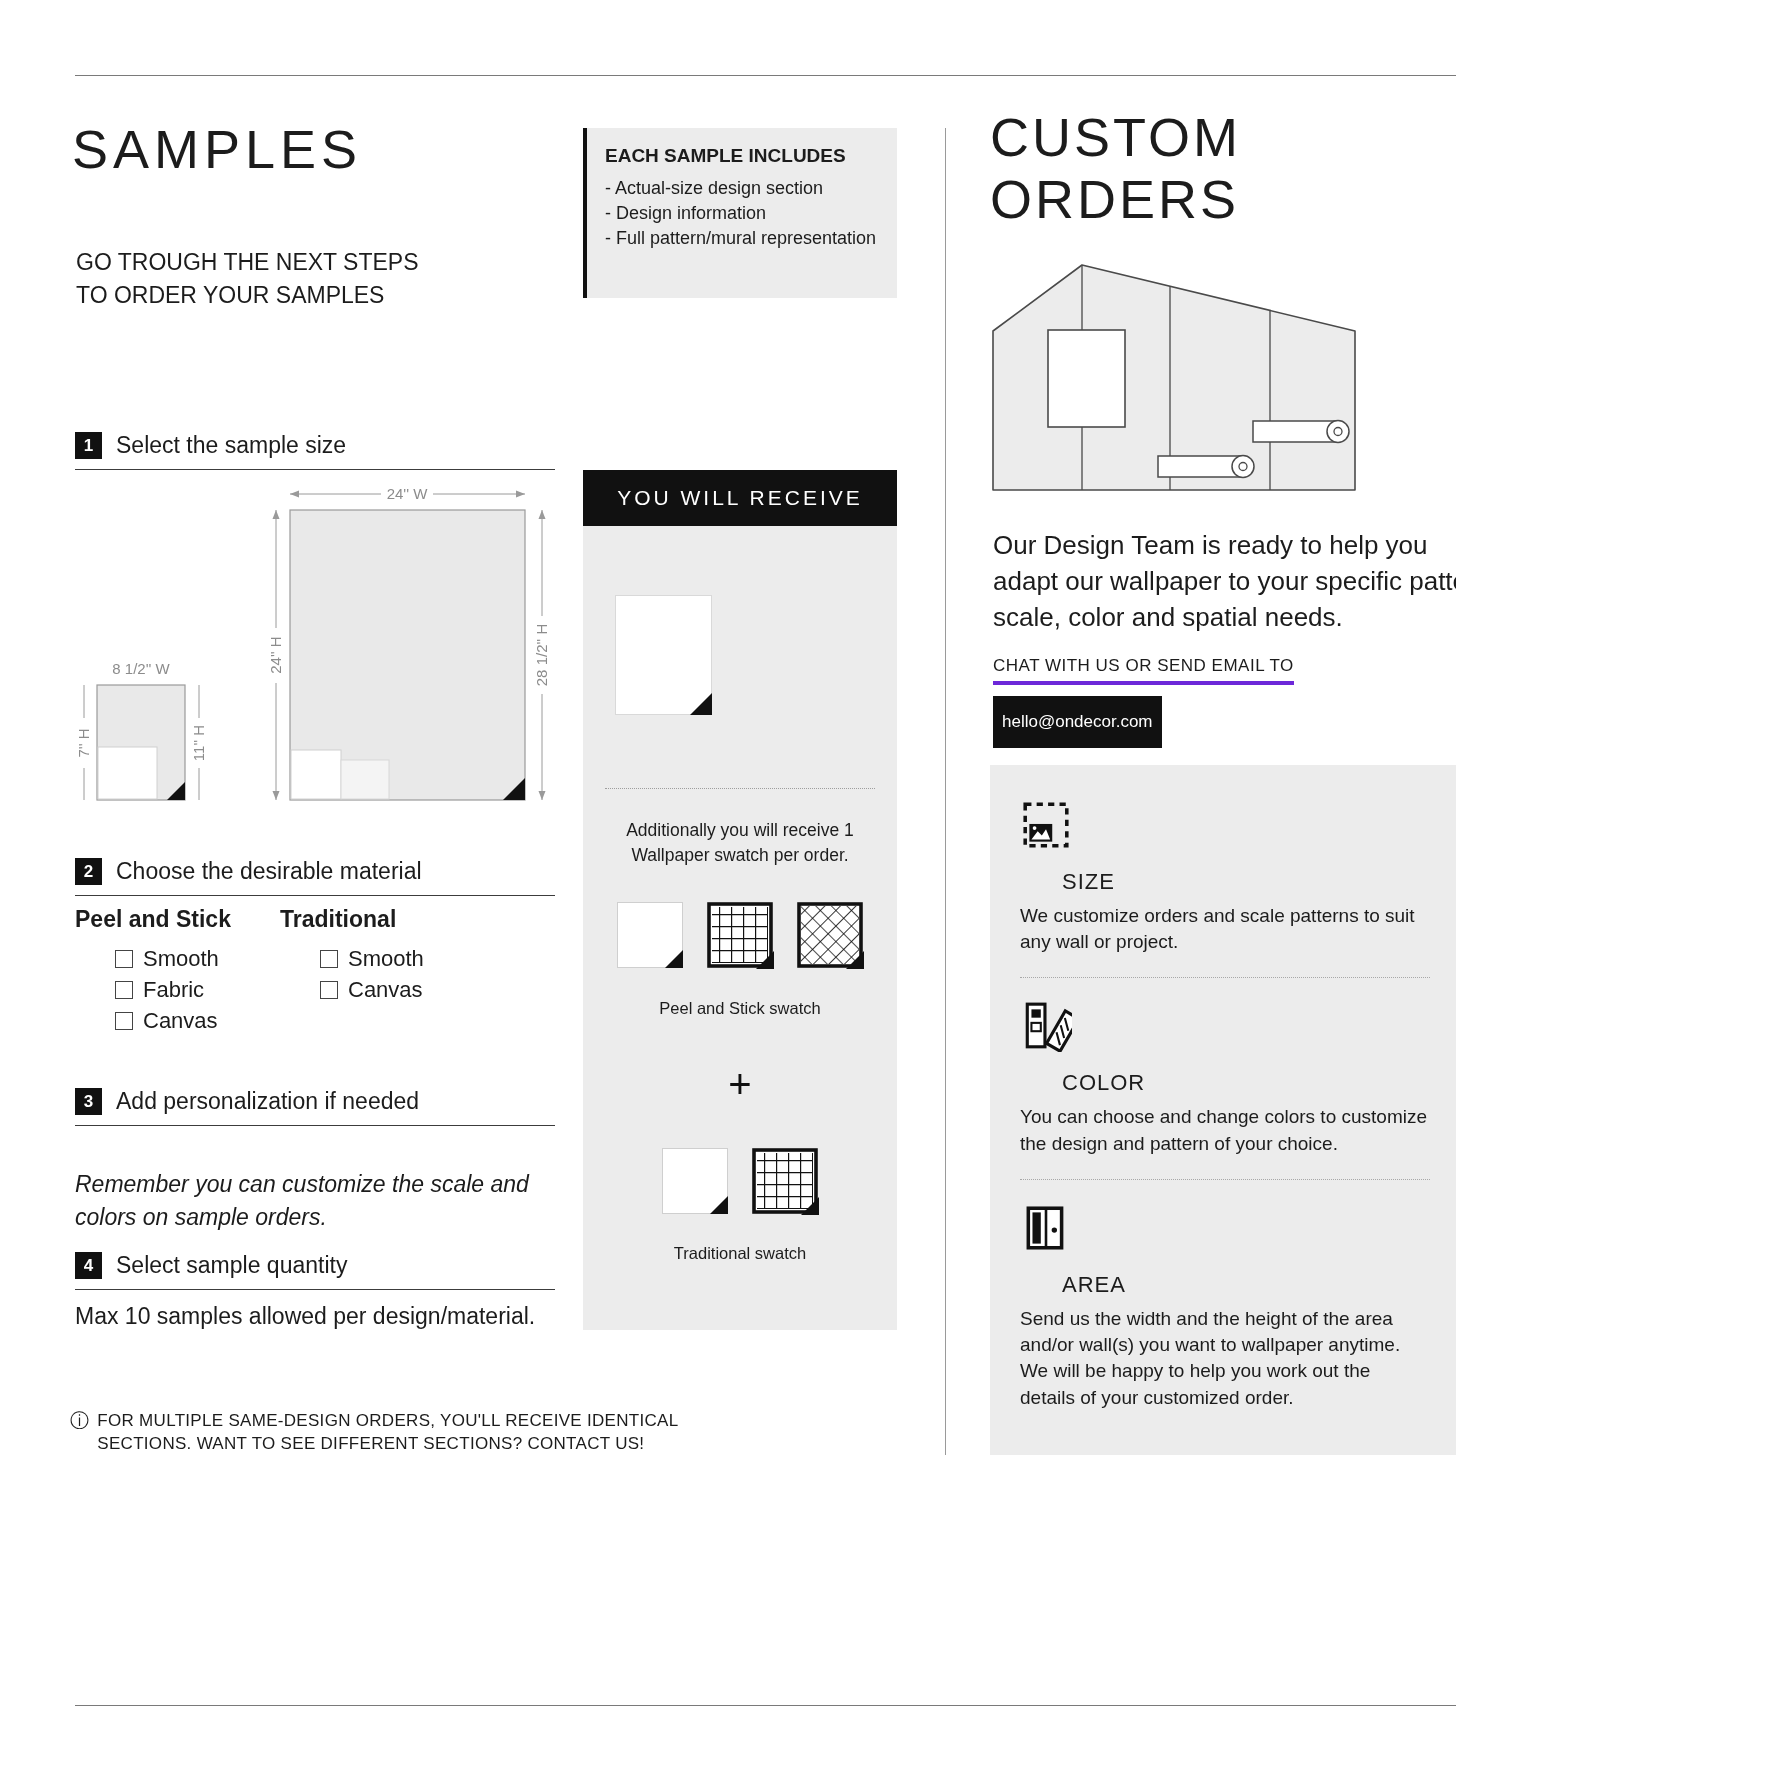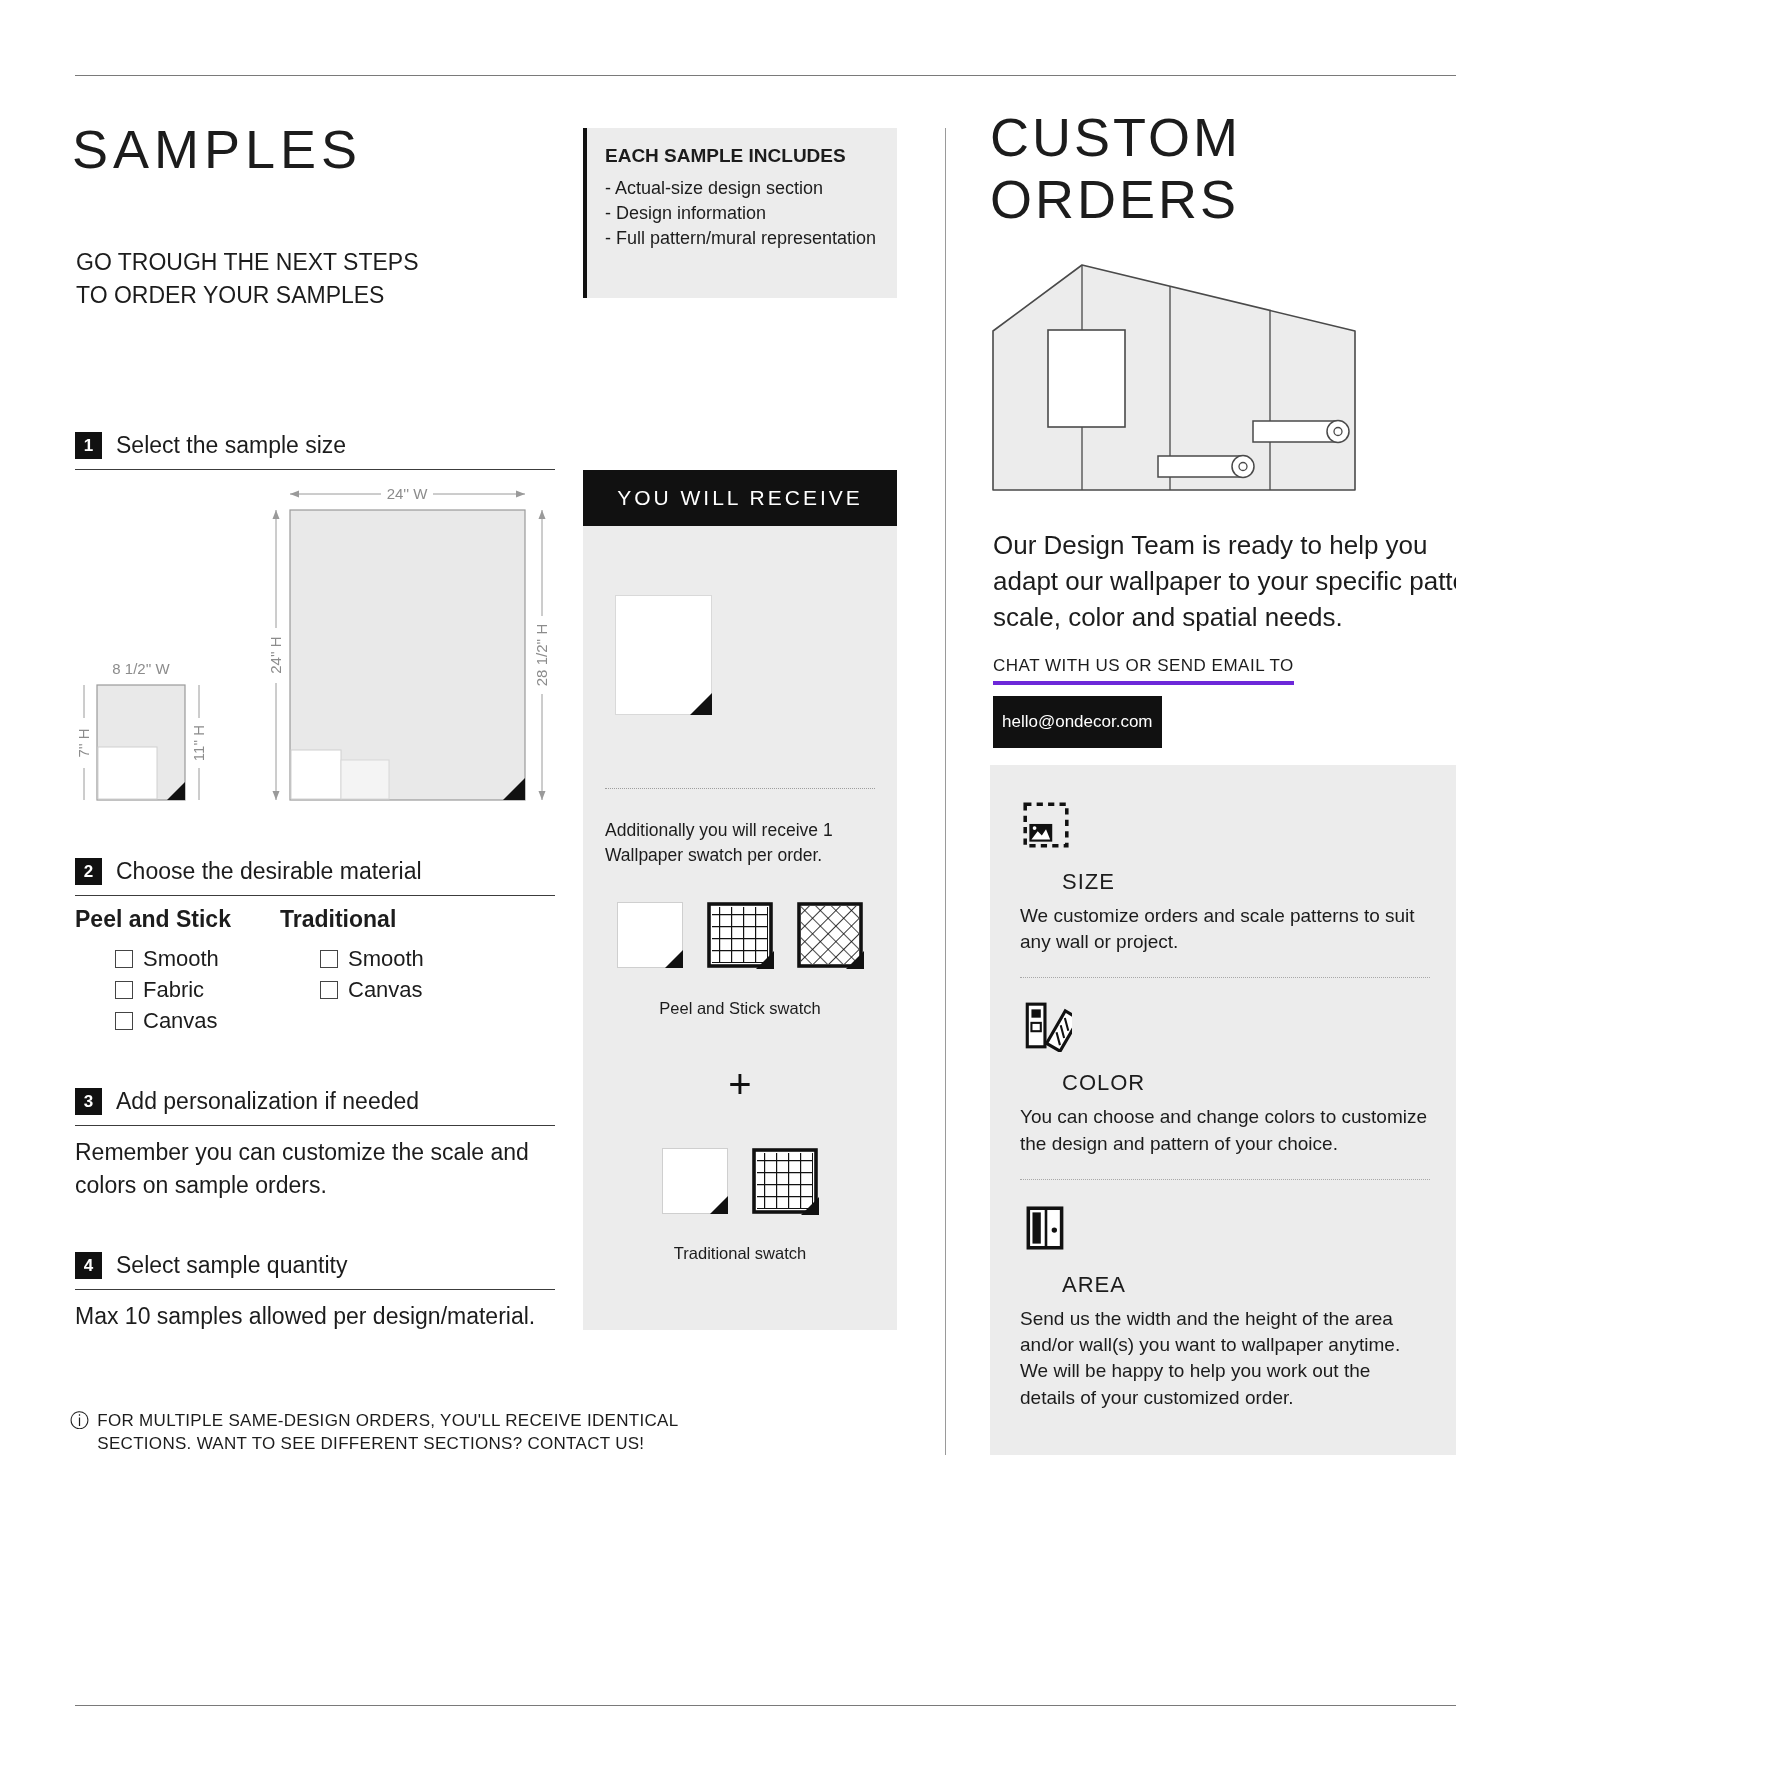--- a/index.html
+++ b/index.html
@@ -30,40 +30,40 @@
 
   .diagram{position:absolute;left:75px;top:478px;}
 
   .materials-col{position:absolute;top:906px;}
   .materials-col.c1{left:75px;} .materials-col.c2{left:280px;}
   .mat-title{font-size:23px;font-weight:bold;margin-bottom:10px;}
   .mat-opt{font-size:22px;display:flex;align-items:center;gap:10px;height:31px;padding-left:40px;}
   .cb{width:16px;height:16px;border:1.5px solid #444;display:inline-block;background:#fff;}
 
   .step-note{position:absolute;left:75px;font-size:23px;line-height:1.42;}
-  .note-3{top:1136px;width:470px;}
+  .note-3{top:1168px;width:470px;font-style:italic;}
   .note-4{top:1300px;width:520px;}
 
   .footnote{position:absolute;left:70px;top:1410px;width:640px;display:flex;gap:8px;
             font-size:17px;letter-spacing:.3px;line-height:1.35;}
   .footnote .i{font-size:19px;line-height:1.2;}
 
   
   .receive-panel{position:absolute;left:583px;top:470px;width:314px;height:860px;background:#ececec;}
   .receive-header{height:56px;background:#111;color:#fff;display:flex;align-items:center;
                   justify-content:center;font-size:21px;letter-spacing:3px;}
   .page-icon{position:absolute;left:32px;top:125px;width:95px;height:118px;background:#fff;
              border:1px solid #d9d9d9;}
   .fold{position:absolute;right:-1px;bottom:-1px;width:18px;height:18px;background:#111;
         clip-path:polygon(100% 0,100% 100%,0 100%);}
   .fold-big{width:22px;height:22px;}
   .samples-blurb{position:absolute;left:146px;top:128px;width:152px;font-size:16.5px;line-height:1.4;}
   .dotted{border-top:1px dotted #9e9e9e;}
   .dot-1{position:absolute;left:22px;right:22px;top:318px;}
-  .additional{position:absolute;left:22px;right:22px;top:348px;font-size:17.5px;line-height:1.42;}
+  .additional{position:absolute;left:22px;right:22px;top:348px;text-align:center;font-size:17.5px;line-height:1.42;}
   .swatch-row{position:absolute;left:0;right:0;display:flex;justify-content:center;gap:24px;}
   .row-1{top:432px;} .row-2{top:678px;}
   .sw{width:66px;height:66px;position:relative;background:#fff;}
   .sw.blank{border:1px solid #cfcfcf;box-sizing:border-box;}
   .sw svg{display:block;width:66px;height:66px;}
   .sw-label{position:absolute;left:0;right:0;text-align:center;font-size:16.5px;line-height:1.35;}
   .lab-1{top:527px;} .lab-2{top:772px;}
   .plus{position:absolute;left:0;right:0;top:592px;text-align:center;font-size:40px;font-weight:300;color:#111;}
 
   

